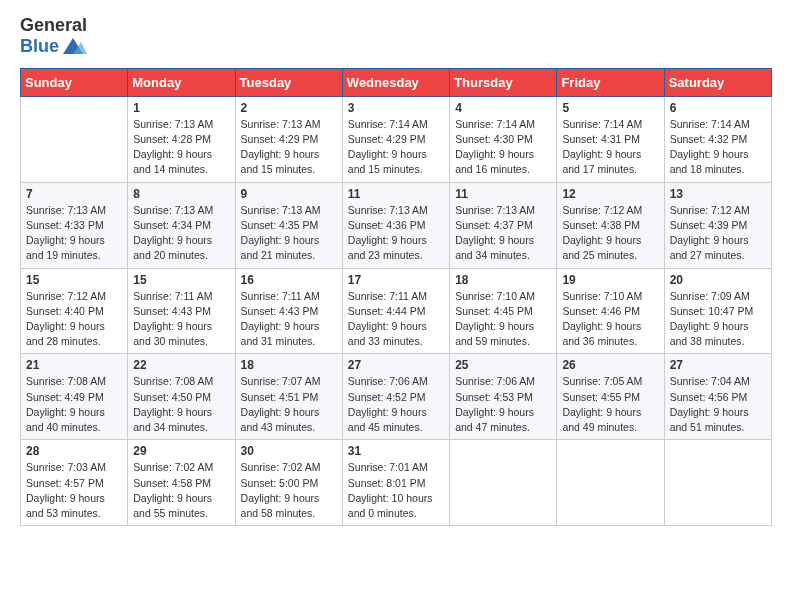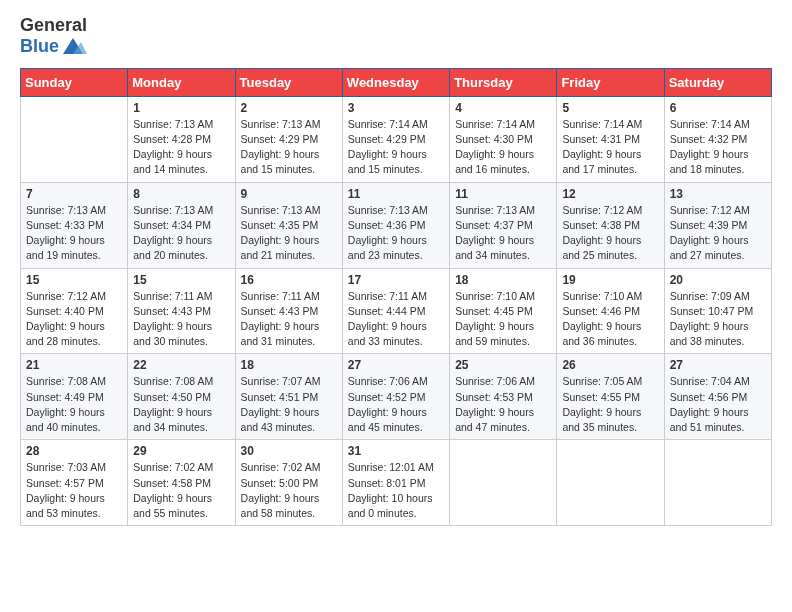--- a/index.html
+++ b/index.html
@@ -215,21 +215,21 @@
           <td>
             <span class="day-num">27</span>
             <div class="cell-content"><span>Sunrise: 7:06 AM</span><br><span>Sunset: 4:52 PM</span><br><span>Daylight: 9 hours</span><br><span>and 45 minutes.</span></div>
           </td>
           <td>
             <span class="day-num">25</span>
             <div class="cell-content"><span>Sunrise: 7:06 AM</span><br><span>Sunset: 4:53 PM</span><br><span>Daylight: 9 hours</span><br><span>and 47 minutes.</span></div>
           </td>
           <td>
             <span class="day-num">26</span>
-            <div class="cell-content"><span>Sunrise: 7:05 AM</span><br><span>Sunset: 4:55 PM</span><br><span>Daylight: 9 hours</span><br><span>and 35 minutes.</span></div>
+            <div class="cell-content"><span>Sunrise: 7:05 AM</span><br><span>Sunset: 4:55 PM</span><br><span>Daylight: 9 hours</span><br><span>and 49 minutes.</span></div>
           </td>
           <td>
             <span class="day-num">27</span>
             <div class="cell-content"><span>Sunrise: 7:04 AM</span><br><span>Sunset: 4:56 PM</span><br><span>Daylight: 9 hours</span><br><span>and 51 minutes.</span></div>
           </td>
         </tr>
         <tr>
           <td>
             <span class="day-num">28</span>
             <div class="cell-content"><span>Sunrise: 7:03 AM</span><br><span>Sunset: 4:57 PM</span><br><span>Daylight: 9 hours</span><br><span>and 53 minutes.</span></div>
@@ -237,21 +237,21 @@
           <td>
             <span class="day-num">29</span>
             <div class="cell-content"><span>Sunrise: 7:02 AM</span><br><span>Sunset: 4:58 PM</span><br><span>Daylight: 9 hours</span><br><span>and 55 minutes.</span></div>
           </td>
           <td>
             <span class="day-num">30</span>
             <div class="cell-content"><span>Sunrise: 7:02 AM</span><br><span>Sunset: 5:00 PM</span><br><span>Daylight: 9 hours</span><br><span>and 58 minutes.</span></div>
           </td>
           <td>
             <span class="day-num">31</span>
-            <div class="cell-content"><span>Sunrise: 12:01 AM</span><br><span>Sunset: 8:01 PM</span><br><span>Daylight: 10 hours</span><br><span>and 0 minutes.</span></div>
+            <div class="cell-content"><span>Sunrise: 7:01 AM</span><br><span>Sunset: 8:01 PM</span><br><span>Daylight: 10 hours</span><br><span>and 0 minutes.</span></div>
           </td>
           <td class="empty-cell"></td>
           <td class="empty-cell"></td>
           <td class="empty-cell"></td>
         </tr>
       </tbody>
   </table>
 </div>
 
 </body></html>

